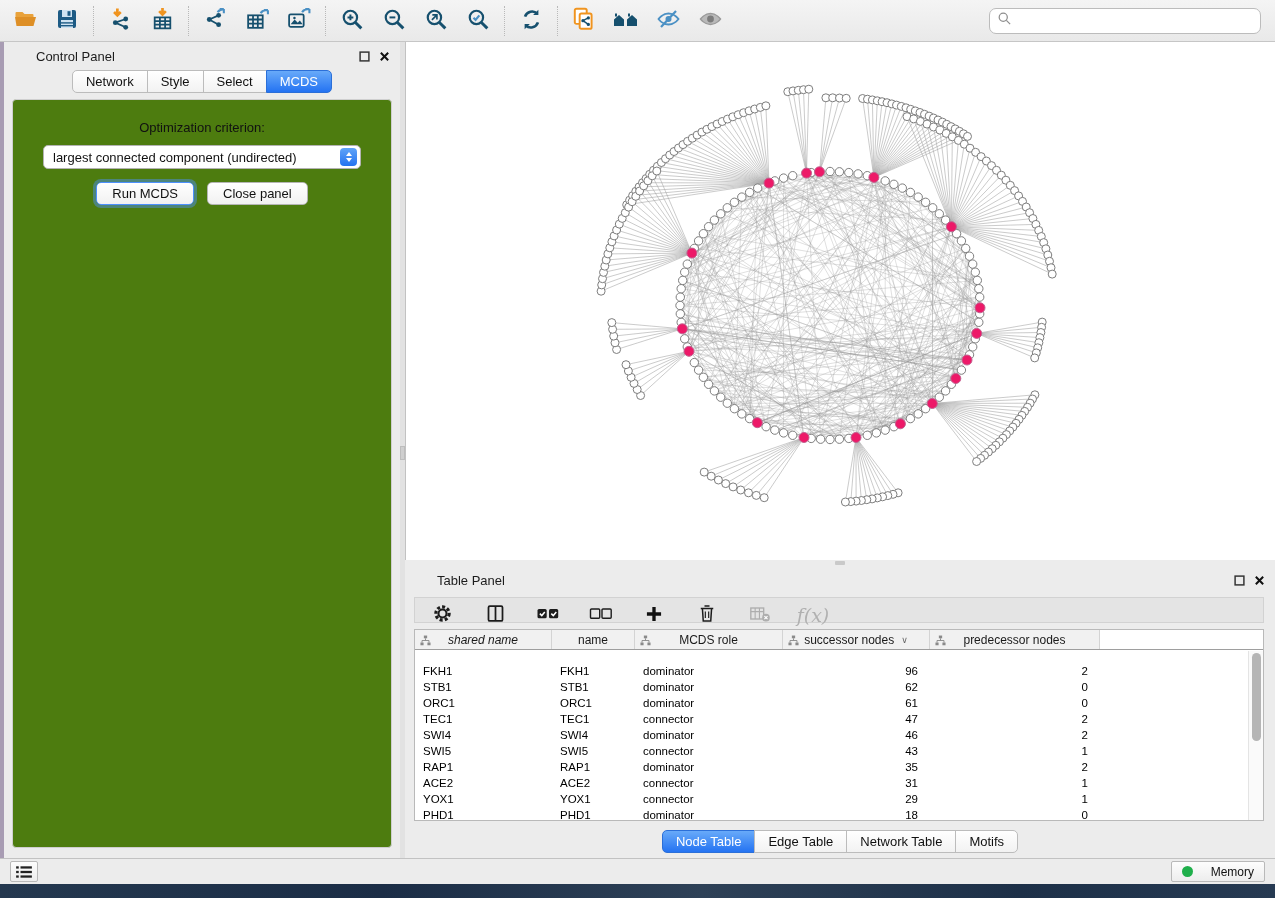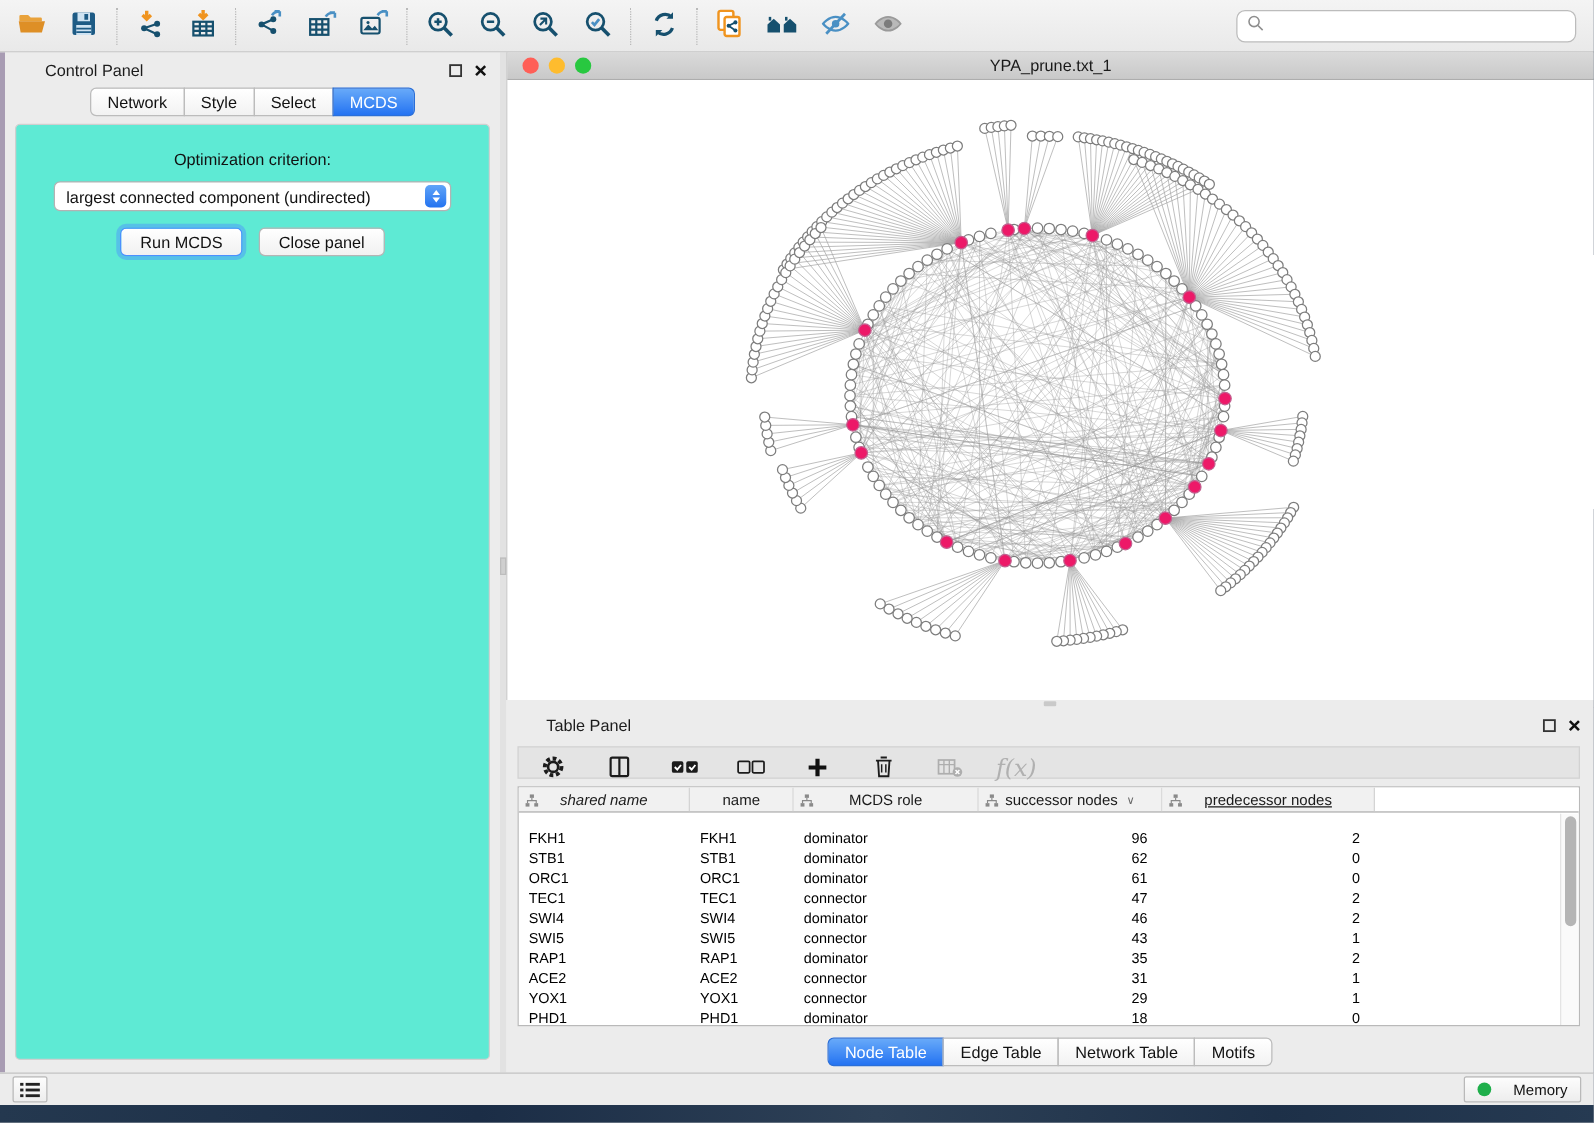--- a/index.html
+++ b/index.html
@@ -25,21 +25,21 @@
   .control-panel { width:396px; background:#ececec; display:flex; flex-direction:column; }
   .panel-header { height:28px; display:flex; align-items:center; padding:0 10px; font-size:13px; color:#1c1c1c;margin-left:22px; }
   .panel-btns { margin-left:auto; display:flex; align-items:center; gap:9px; }
   .panel-btns button { border:none; background:transparent; cursor:pointer; display:flex; align-items:center; }
   .seg-tabs { display:flex; justify-content:center; }
   .seg { background:linear-gradient(#ffffff,#f2f2f2); border:1px solid #bcbcbc; margin-left:-1px;
     font-size:13px; padding:3px 13px; color:#111; cursor:pointer; font-family:inherit; }
   .seg:first-child { border-radius:5px 0 0 5px; margin-left:0; }
   .seg:last-child { border-radius:0 5px 5px 0; }
   .seg.selected { background:linear-gradient(#68aaf9,#2473f2); border-color:#2b6fd8; color:#fff; }
-  .cp-body { flex:1; margin:6px 8px 10px 8px; background:#5eead4; border:1px solid #cfcfcf; border-radius:4px;
+  .cp-body { flex:1; margin:6px 8px 10px 8px; background:#4d7c0f; border:1px solid #cfcfcf; border-radius:4px;
     display:flex; flex-direction:column; align-items:center; }
   .opt-label { margin-top:20px; font-size:13px; color:#111; }
   .dropdown { margin-top:10px; width:318px; height:24px; background:#fff; border:1px solid #b3b3b3;
     border-radius:5px; display:flex; align-items:center; cursor:pointer; }
   .dd-value { flex:1; font-size:13px; padding-left:9px; color:#111; white-space:nowrap; }
   .dd-stepper { width:17px; height:18px; margin-right:3px; border-radius:4px;
     background:linear-gradient(#60a4f8,#2473f0); display:flex; flex-direction:column;
     align-items:center; justify-content:center; gap:2px; }
   .dd-stepper .up { width:0; height:0; border-left:3.5px solid transparent; border-right:3.5px solid transparent; border-bottom:4px solid #fff; }
   .dd-stepper .dn { width:0; height:0; border-left:3.5px solid transparent; border-right:3.5px solid transparent; border-top:4px solid #fff; }
@@ -300,28 +300,20 @@
         </div>
       </div>
     </div>
 
     <div class="v-splitter">
         <span class="grab"></span>
       </div>
 
     <div class="right-col">
       <div class="network-view">
-        <div class="net-titlebar">
-          <span class="traffic">
-            <span class="tl" style="background:#ff5f57"></span>
-            <span class="tl" style="background:#febc2e"></span>
-            <span class="tl" style="background:#28c840"></span>
-          </span>
-          <span class="net-title">YPA_prune.txt_1</span>
-        </div>
         <div class="net-canvas">
           <svg id="graph-svg" viewBox="0 0 869 495" preserveAspectRatio="xMidYMid meet">
               <g>
                 <line x1="545.4" y1="330.8" x2="563.5" y2="202.7" class="chord"></line>
                 <line x1="335.8" y1="360.4" x2="504.4" y2="365.1" class="chord"></line>
                 <line x1="351.7" y1="134.6" x2="572.8" y2="268.8" class="chord"></line>
                 <line x1="442.8" y1="119.1" x2="533.3" y2="343.7" class="chord"></line>
                 <line x1="328.4" y1="355.2" x2="571.3" y2="226.9" class="chord"></line>
                 <line x1="413.5" y1="118.3" x2="314.7" y2="343.7" class="chord"></line>
                 <line x1="433.4" y1="385.7" x2="467.9" y2="123.9" class="chord"></line>
@@ -1239,21 +1231,21 @@
               <div class="th" style="width: 147px;">
                 <span class="th-icon"><svg width="11" height="11" viewBox="0 0 12 12">
                     <rect x="4.2" y="0.6" width="3.6" height="3" fill="#8a8a8a"></rect>
                     <rect x="0.5" y="8.2" width="3.4" height="3" fill="#8a8a8a"></rect>
                     <rect x="8.1" y="8.2" width="3.4" height="3" fill="#8a8a8a"></rect>
                     <path d="M6 3.6v2.4M2.2 8.2V6h7.6v2.2" stroke="#8a8a8a" fill="none" stroke-width="1"></path>
                   </svg></span>
                 <span class="th-label">successor nodes</span>
                 <span class="sort">∨</span>
               </div>
-              <div class="th" style="width: 170px; text-decoration: underline;">
+              <div class="th" style="width: 170px;">
                 <span class="th-icon"><svg width="11" height="11" viewBox="0 0 12 12">
                     <rect x="4.2" y="0.6" width="3.6" height="3" fill="#8a8a8a"></rect>
                     <rect x="0.5" y="8.2" width="3.4" height="3" fill="#8a8a8a"></rect>
                     <rect x="8.1" y="8.2" width="3.4" height="3" fill="#8a8a8a"></rect>
                     <path d="M6 3.6v2.4M2.2 8.2V6h7.6v2.2" stroke="#8a8a8a" fill="none" stroke-width="1"></path>
                   </svg></span>
                 <span class="th-label">predecessor nodes</span>
               </div>
               <div class="th filler"></div>
             </div>

